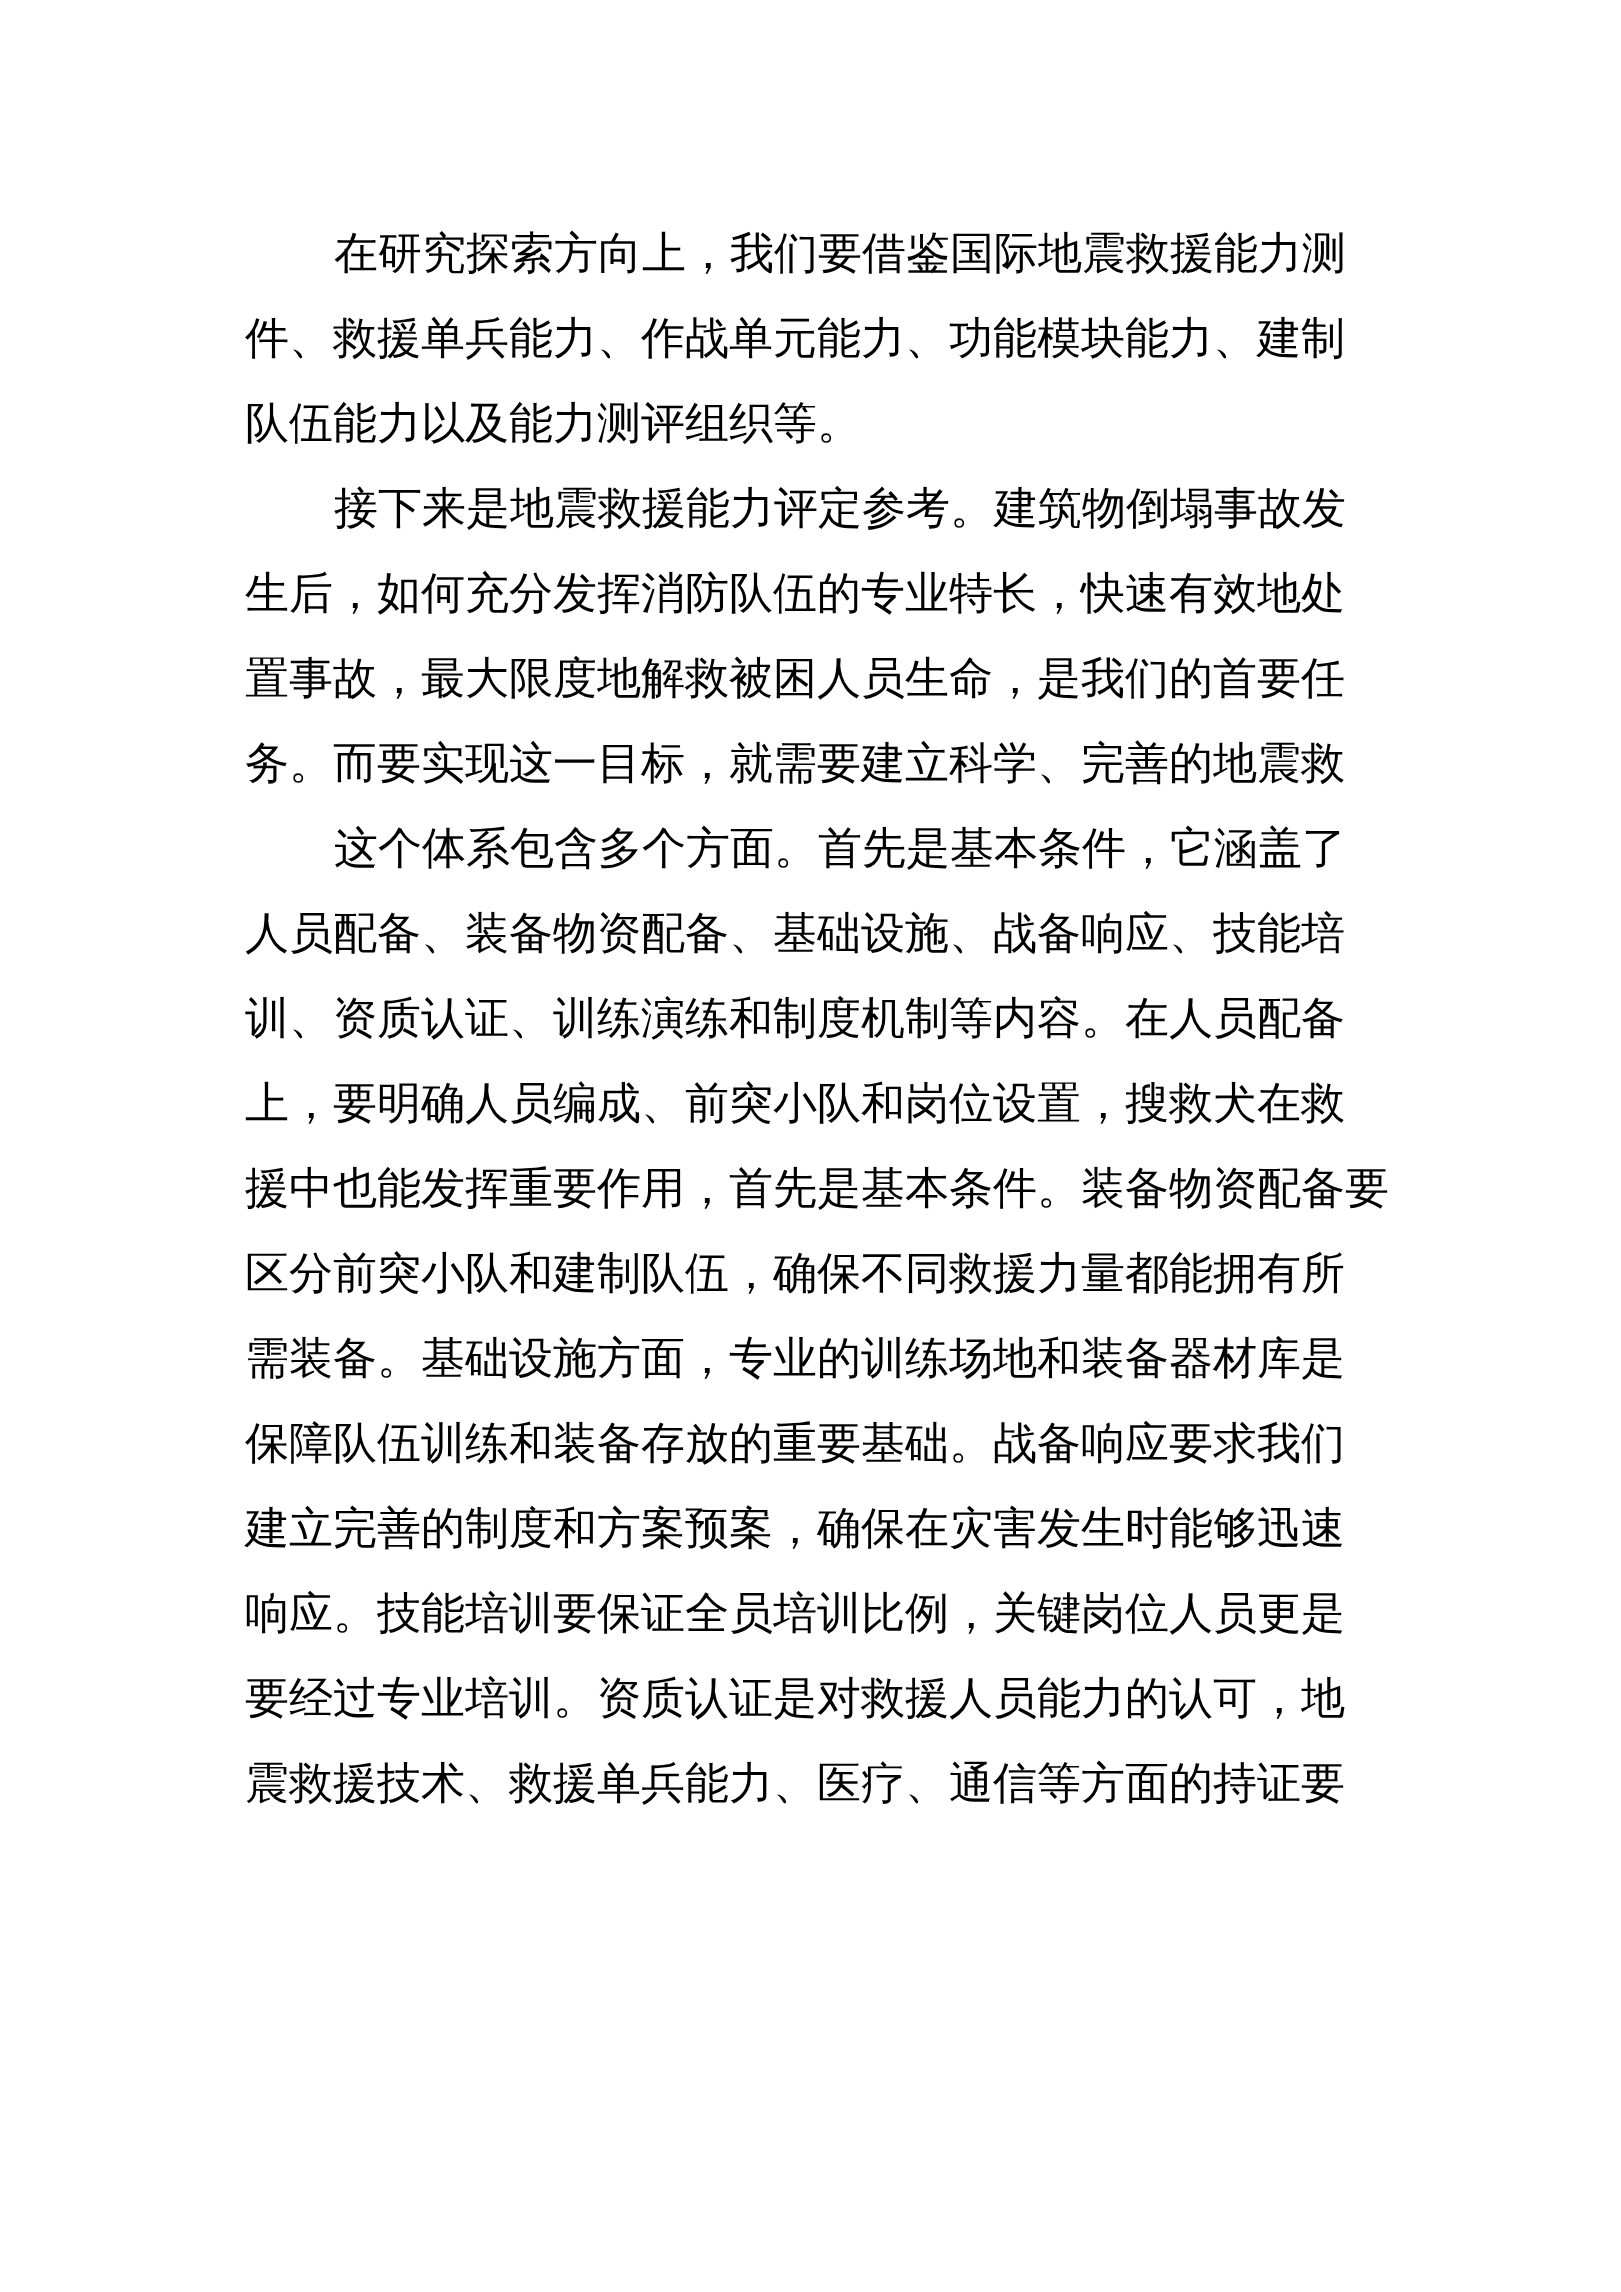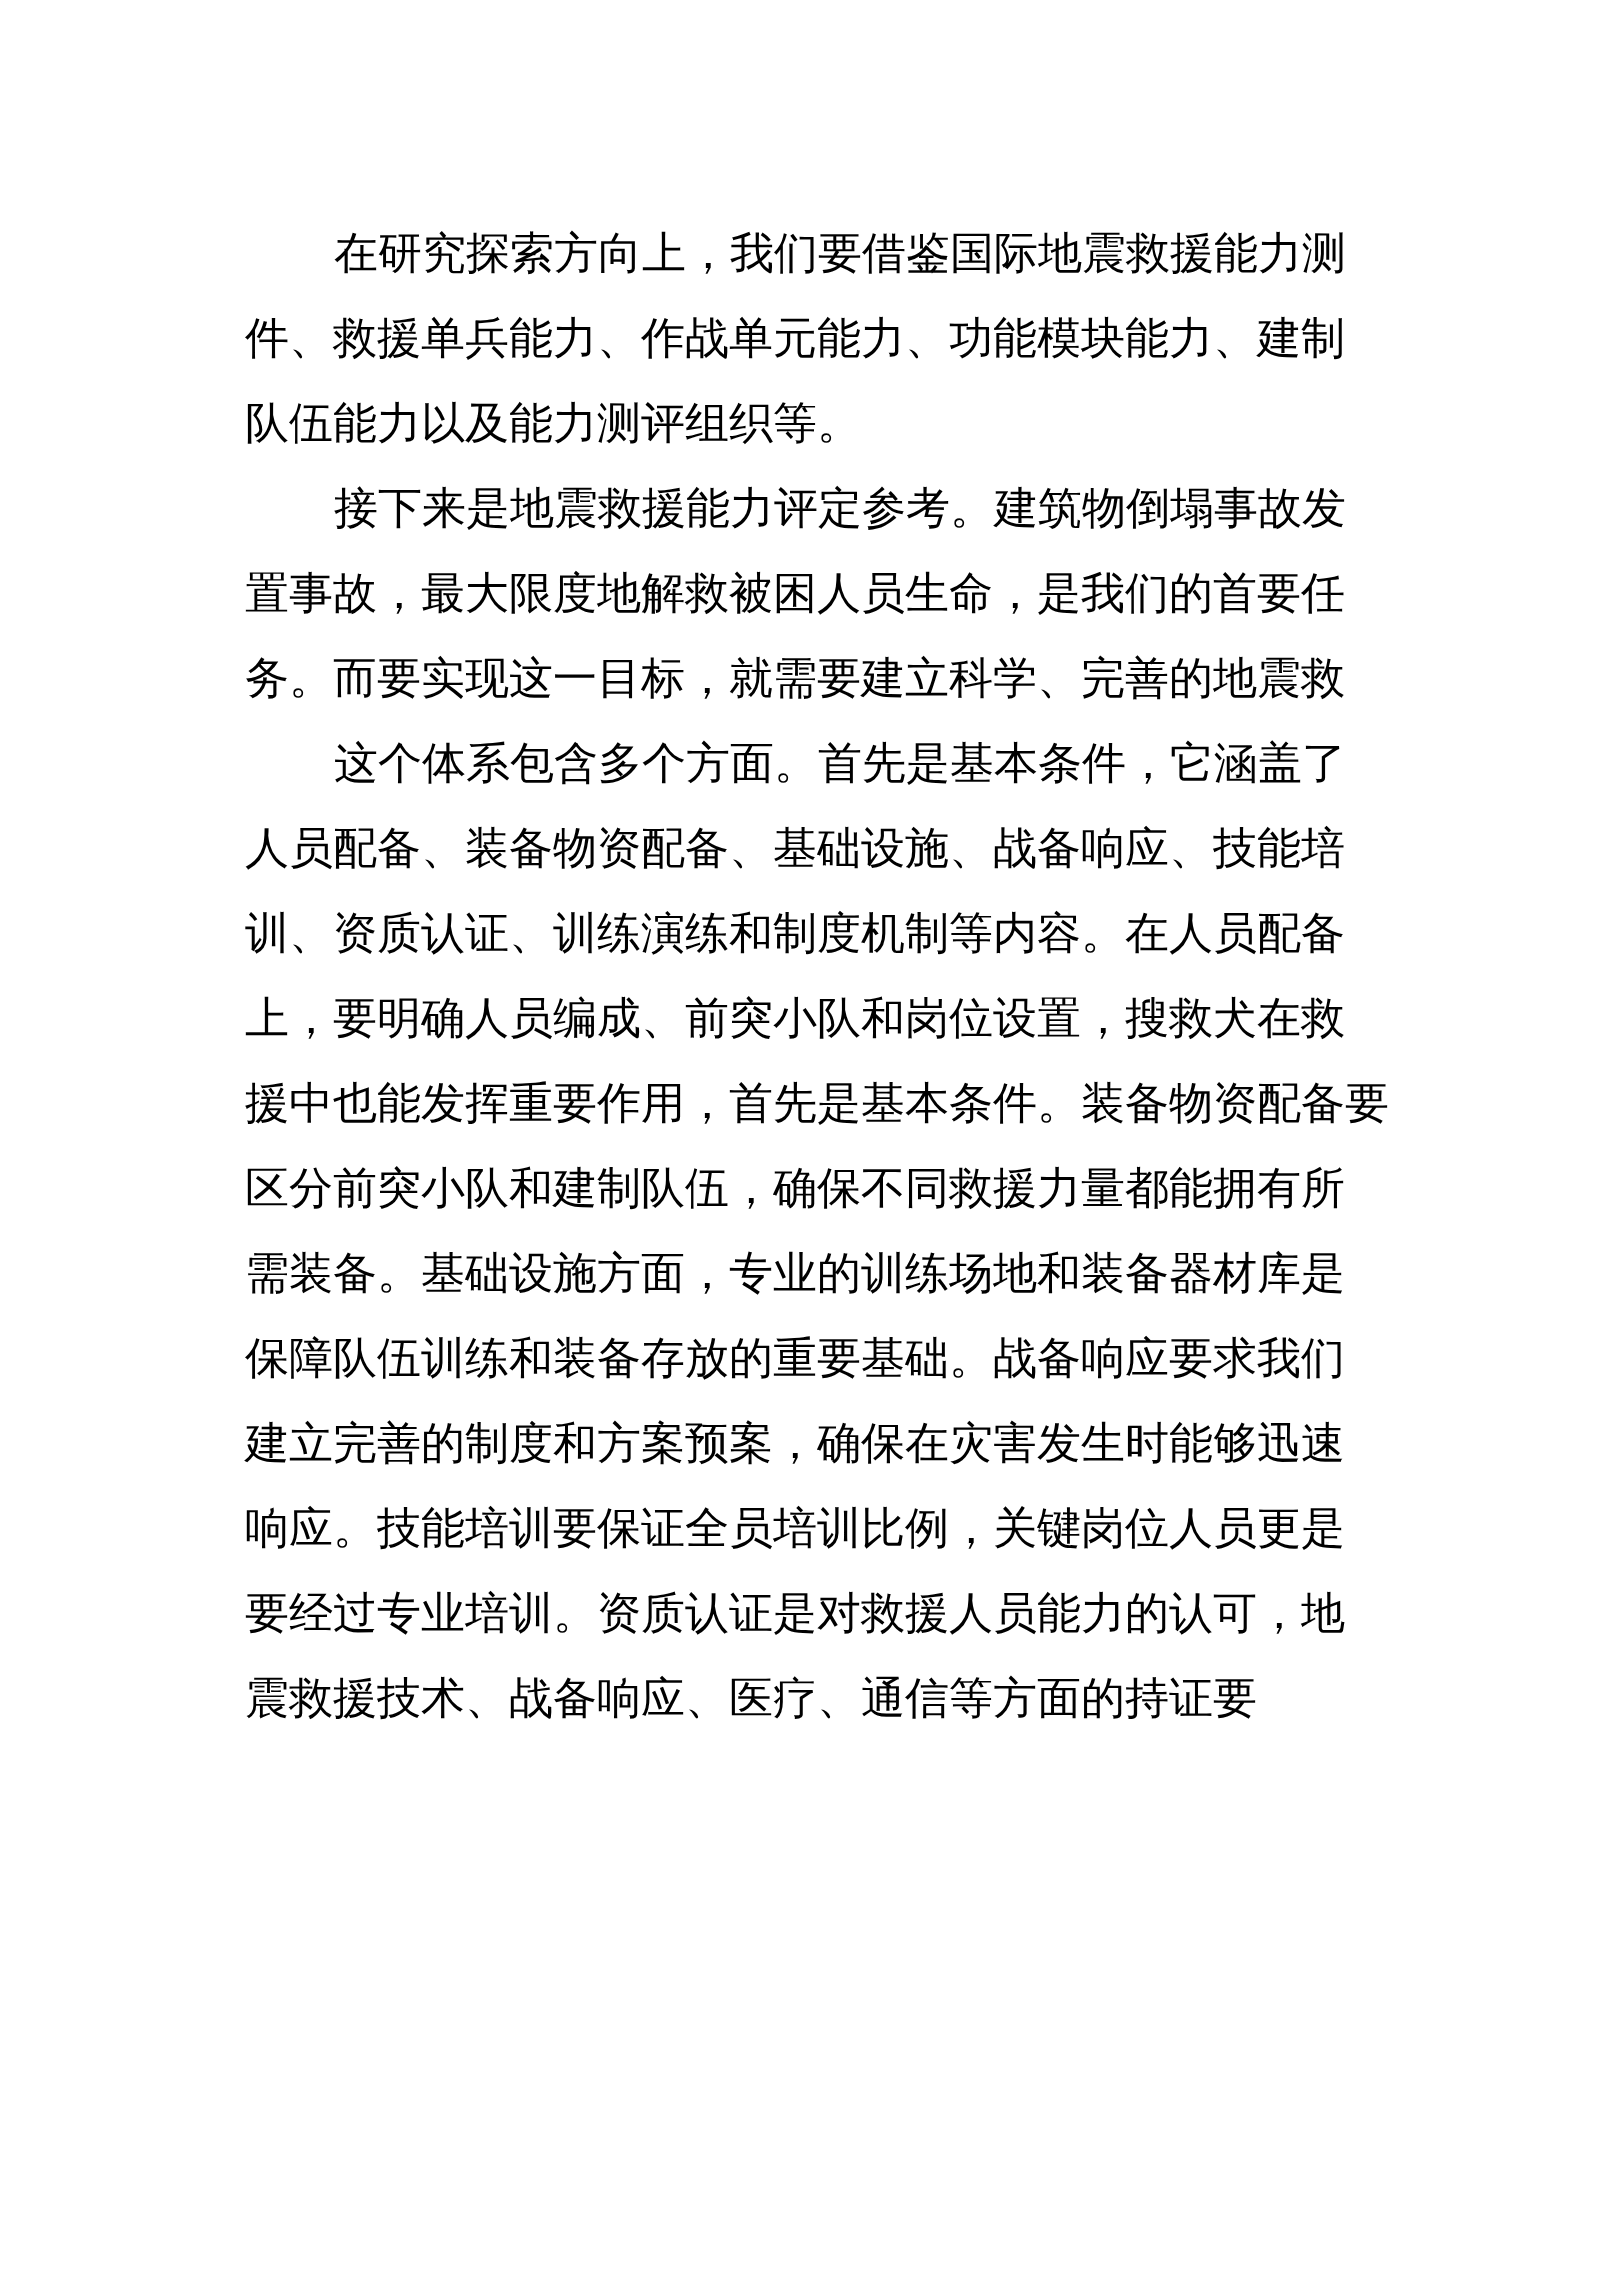--- a/index.html
+++ b/index.html
@@ -41,33 +41,34 @@
 <div class="page">
 
   <div class="para">
     <span class="line first" style="letter-spacing: 0px; text-align-last: left;">在研究探索方向上，我们要借鉴国际地震救援能力测</span>
     <span class="line" style="letter-spacing: 0px; text-align-last: left;">件、救援单兵能力、作战单元能力、功能模块能力、建制</span>
     <span class="line last">队伍能力以及能力测评组织等。</span>
   </div>
 
   <div class="para">
     <span class="line first" style="letter-spacing: 0px; text-align-last: left;">接下来是地震救援能力评定参考。建筑物倒塌事故发</span>
+    <span class="line" style="letter-spacing: 0px; text-align-last: left;">生后，如何充分发挥消防队伍的专业特长，快速有效地处</span>
     <span class="line" style="letter-spacing: 0px; text-align-last: left;">置事故，最大限度地解救被困人员生命，是我们的首要任</span>
     <span class="line" style="letter-spacing: 0px; text-align-last: left;">务。而要实现这一目标，就需要建立科学、完善的地震救</span>
   </div>
 
   <div class="para">
     <span class="line first" style="letter-spacing: 0px; text-align-last: left;">这个体系包含多个方面。首先是基本条件，它涵盖了</span>
     <span class="line" style="letter-spacing: 0px; text-align-last: left;">人员配备、装备物资配备、基础设施、战备响应、技能培</span>
     <span class="line" style="letter-spacing: 0px; text-align-last: left;">训、资质认证、训练演练和制度机制等内容。在人员配备</span>
     <span class="line" style="letter-spacing: 0px; text-align-last: left;">上，要明确人员编成、前突小队和岗位设置，搜救犬在救</span>
     <span class="line" style="letter-spacing: 0px; text-align-last: left;">援中也能发挥重要作用，首先是基本条件。装备物资配备要</span>
     <span class="line" style="letter-spacing: 0px; text-align-last: left;">区分前突小队和建制队伍，确保不同救援力量都能拥有所</span>
     <span class="line" style="letter-spacing: 0px; text-align-last: left;">需装备。基础设施方面，专业的训练场地和装备器材库是</span>
     <span class="line" style="letter-spacing: 0px; text-align-last: left;">保障队伍训练和装备存放的重要基础。战备响应要求我们</span>
     <span class="line" style="letter-spacing: 0px; text-align-last: left;">建立完善的制度和方案预案，确保在灾害发生时能够迅速</span>
     <span class="line" style="letter-spacing: 0px; text-align-last: left;">响应。技能培训要保证全员培训比例，关键岗位人员更是</span>
     <span class="line" style="letter-spacing: 0px; text-align-last: left;">要经过专业培训。资质认证是对救援人员能力的认可，地</span>
-    <span class="line" style="letter-spacing: 0px; text-align-last: left;">震救援技术、战备响应、医疗、通信等方面的持证要</span>
+    <span class="line" style="letter-spacing: 0px; text-align-last: left;">震救援技术、救援单兵能力、医疗、通信等方面的持证要</span>
   </div>
 
 </div>
 
 
 </body></html>

